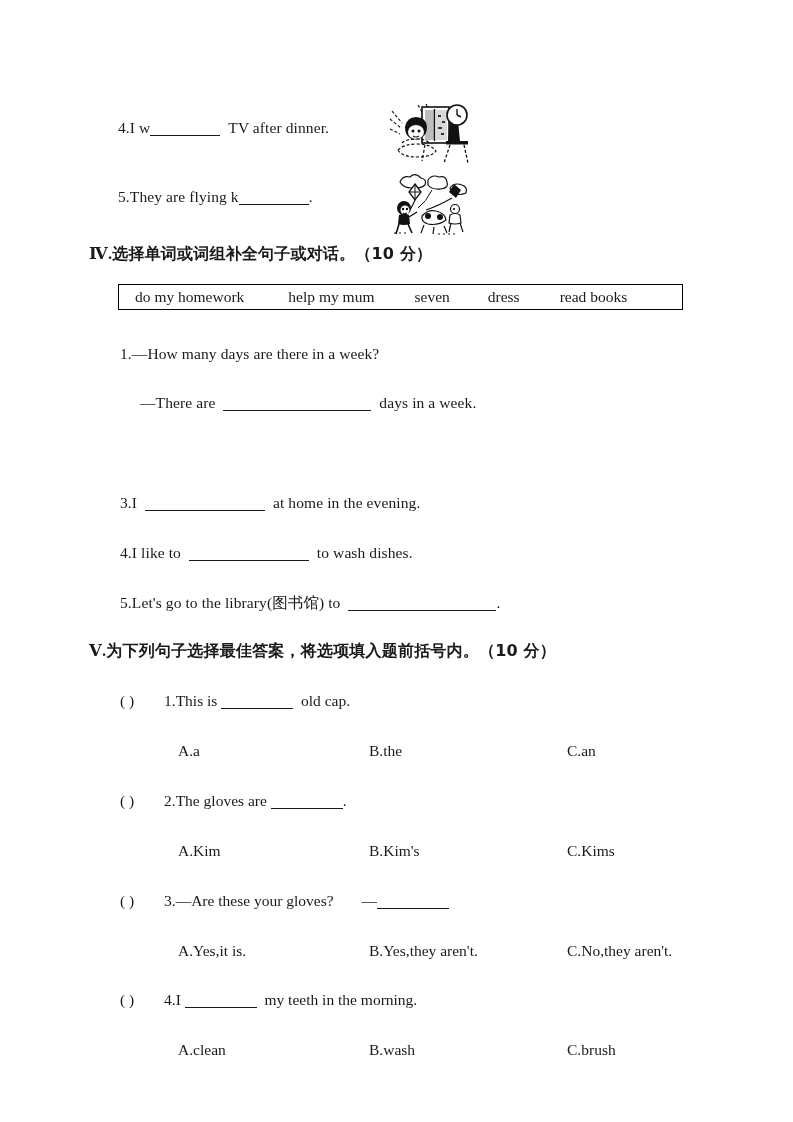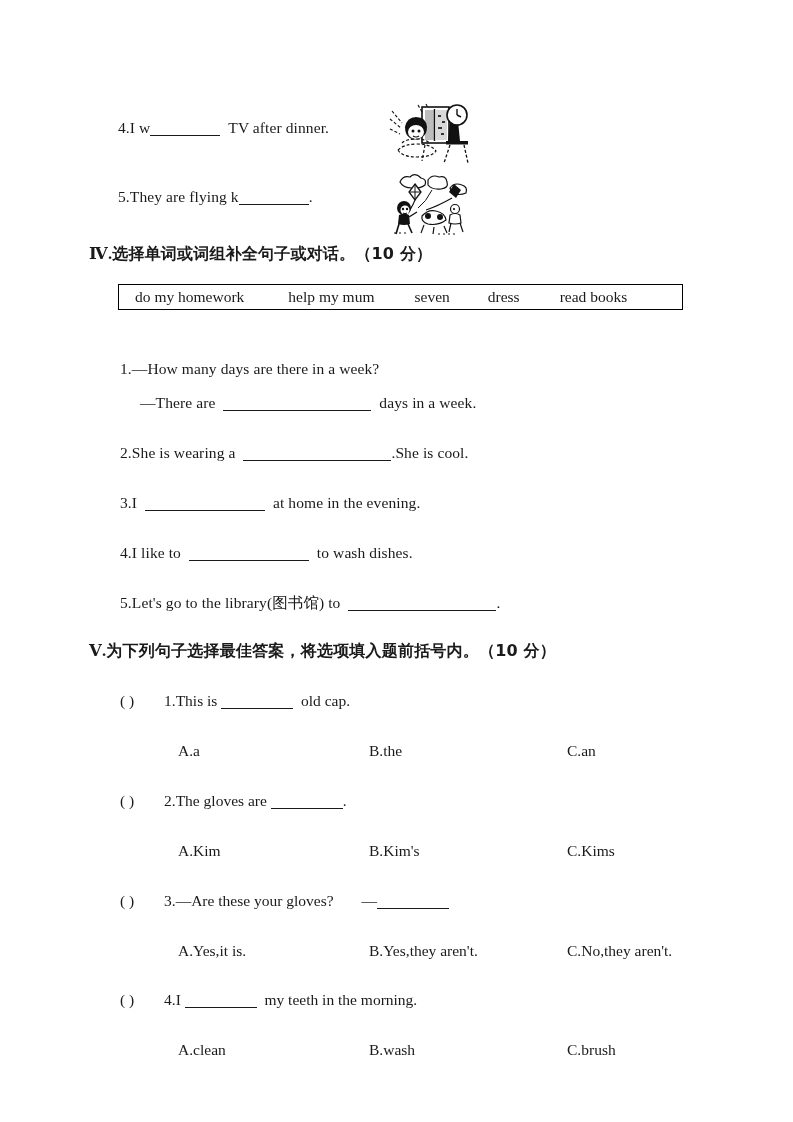--- a/index.html
+++ b/index.html
@@ -208,31 +208,28 @@
       <span class="wb-item">help my mum</span>
       <span class="wb-gap-2"></span>
       <span class="wb-item">seven</span>
       <span class="wb-gap-3"></span>
       <span class="wb-item">dress</span>
       <span class="wb-gap-4"></span>
       <span class="wb-item">read books</span>
     </div>
   </div>
 
-  <div class="abs q-line" style="left:120px; top:360px;">
+  <div class="abs q-line" style="left:120px; top:345px;">
     <span>1.</span><span>—How many days are there in a week?</span>
   </div>
 
   <div class="abs q-line" style="left:140px; top:394px;">
     <span>—There are</span>&nbsp;&nbsp;<span class="blank w-long"></span>&nbsp;&nbsp;<span>days in a week.</span>
   </div>
 
-  <div class="abs q-line" style="left:120px; top:444px;">
-    <span>2.</span><span>She is wearing a</span>&nbsp;&nbsp;<span class="blank w-long"></span><span>.She is cool.</span>
-  </div>
 
   <div class="abs q-line" style="left:120px; top:494px;">
     <span>3.</span><span>I</span>&nbsp;&nbsp;<span class="blank w-med"></span>&nbsp;&nbsp;<span>at home in the evening.</span>
   </div>
 
   <div class="abs q-line" style="left:120px; top:544px;">
     <span>4.</span><span>I like to</span>&nbsp;&nbsp;<span class="blank w-med"></span>&nbsp;&nbsp;<span>to wash dishes.</span>
   </div>
 
   <div class="abs q-line" style="left:120px; top:594px;">

